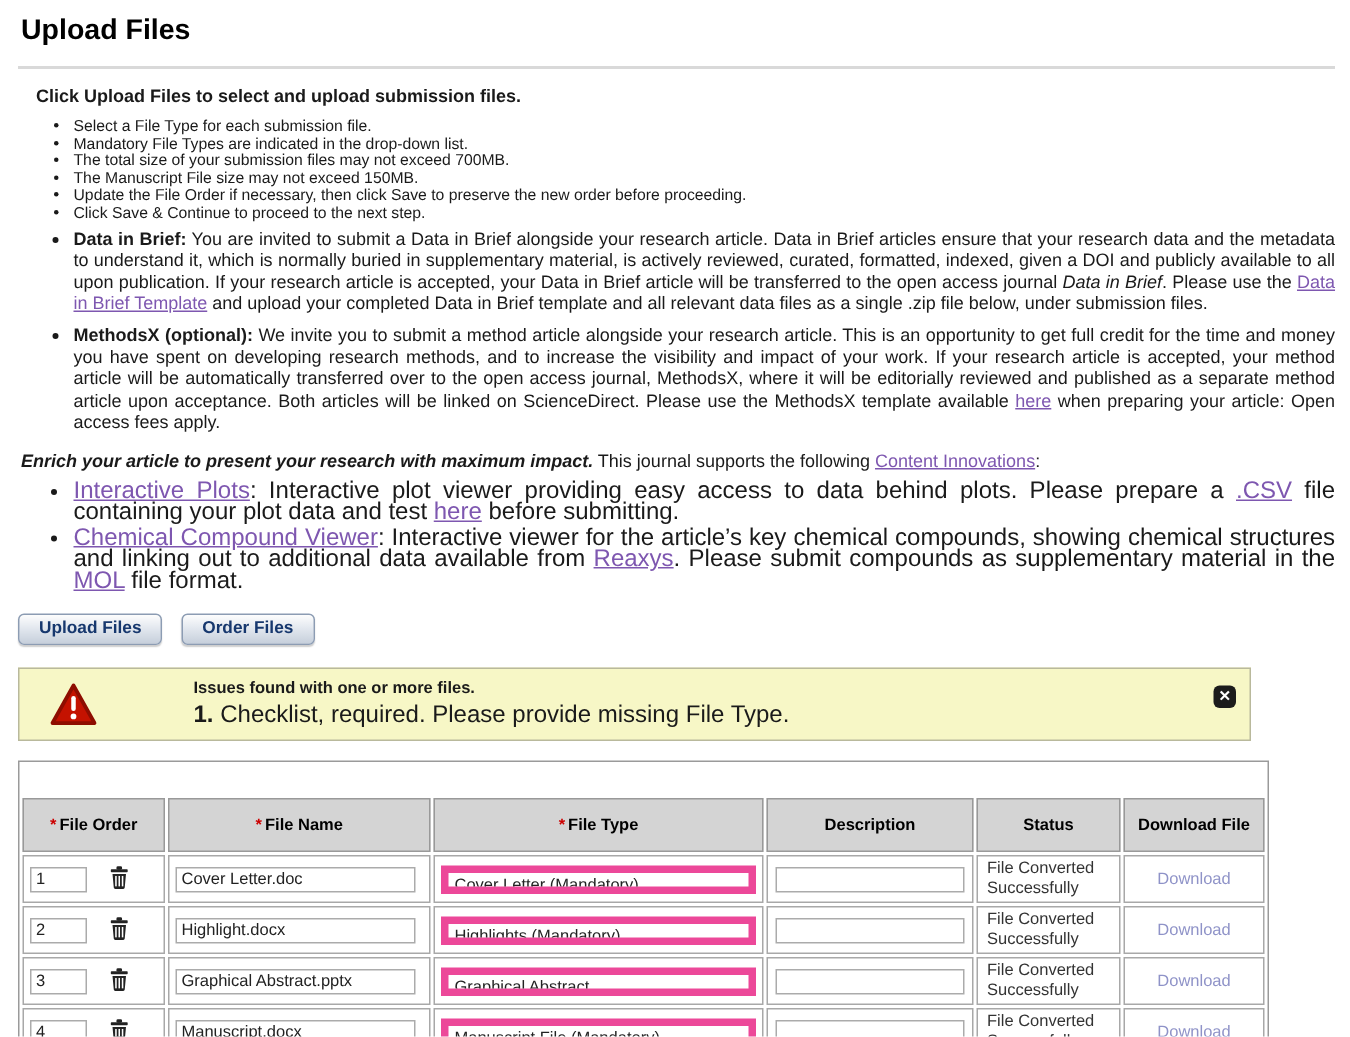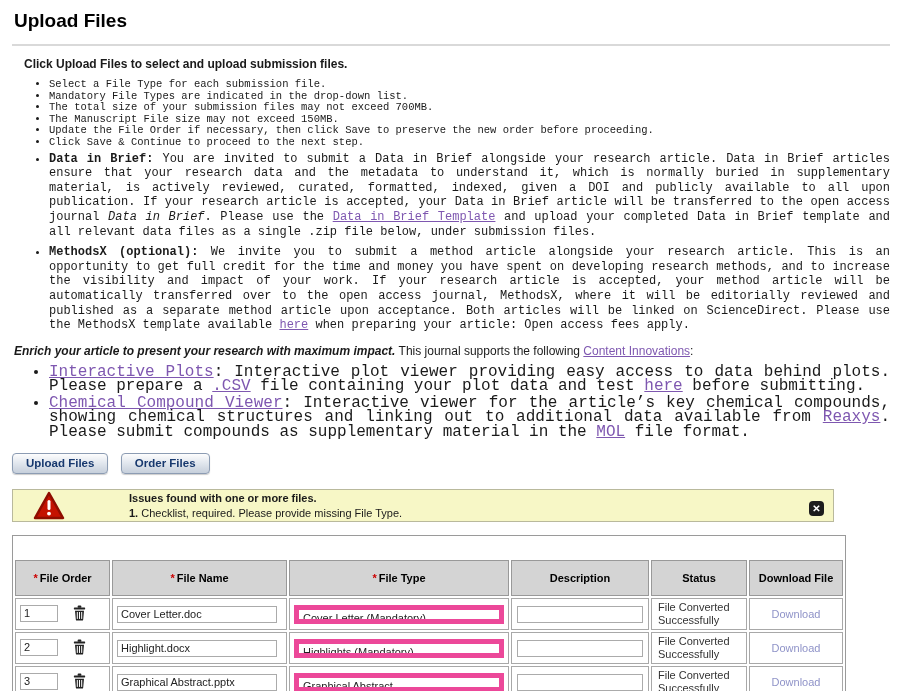--- a/index.html
+++ b/index.html
@@ -14,48 +14,48 @@
   *{box-sizing:border-box;}
   html,body{margin:0;padding:0;}
   body{
     width:900px;height:691px;overflow:hidden;background:#fff;
     font-family:"Liberation Sans",sans-serif;color:#1a1a1a;
   }
   .page{padding:8px 10px 0 12px;}
   .page-title{font-size:19px;font-weight:bold;color:#000;margin:2px 0 12px 2px;}
   .rule{border:none;border-top:2px solid #d9d9d9;margin:0 0 11px 0;}
   .intro-heading{font-size:12px;font-weight:bold;margin:0 0 4px 12px;}
-  ul{margin:0;list-style:disc outside;font-family:Liberation Mono, monospace;}
+  ul{margin:0;list-style:disc outside;}
   ul.small-list{padding:4px 0 0 37px;font-size:10.5px;line-height:11.6px;}
   ul.small-list li{margin:0;}
   ul.big-list{padding:2px 0 0 37px;font-size:12px;line-height:14.6px;text-align:justify;}
   ul.big-list li{margin:1px 0 6px 0;}
   .b{font-weight:bold;}
   .i{font-style:italic;}
   a.lnk{color:var(--link);text-decoration:underline;cursor:pointer;}
   .enrich{font-size:12px;margin:11px 0 5px 2px;}
   .enrich .lead{font-weight:bold;font-style:italic;}
   ul.enrich-list{padding:2px 0 0 37px;font-size:16px;line-height:14.5px;text-align:justify;}
   ul.enrich-list li{margin:0 0 2px 0;}
   .btn-row{margin:14px 0 0 0;}
   .btn{
     display:inline-block;padding:3px 13px 4px;margin-right:8px;
     font-family:"Liberation Sans",sans-serif;font-size:11.5px;font-weight:bold;color:var(--button-text);
     background:linear-gradient(#fdfdfd,#e3e8ef 45%,#c6cfdb);
     border:1px solid #8c9cb3;border-radius:4px;box-shadow:0 1px 1px rgba(0,0,0,.2);cursor:pointer;
   }
   .alert{
-    position:relative;margin-top:15px;width:822px;height:33px;
+    position:relative;margin-top:15px;width:822px;height:49px;
     background:var(--alert-bg);border:1px solid #b9b99c;
     display:flex;align-items:center;
   }
   .alert-icon{margin-left:20px;flex:0 0 auto;display:block;}
   .alert-text{margin-left:64px;font-size:11px;}
   .alert-title{font-weight:bold;margin-bottom:3px;}
-  .alert-item{font-size:11px;}
+  .alert-item{font-size:16px;}
   .alert-close{
     position:absolute;right:9px;top:11px;width:15px;height:15px;
     background:#1c1c1c;color:#fff;border-radius:4px;
     font-size:10px;line-height:15px;text-align:center;font-weight:bold;cursor:pointer;
   }
   table.files{
     margin-top:13px;border-collapse:separate;border-spacing:2px;
     width:832px;table-layout:fixed;border:1px solid #9a9a9a;background:#fff;
     font-size:11px;
   }

